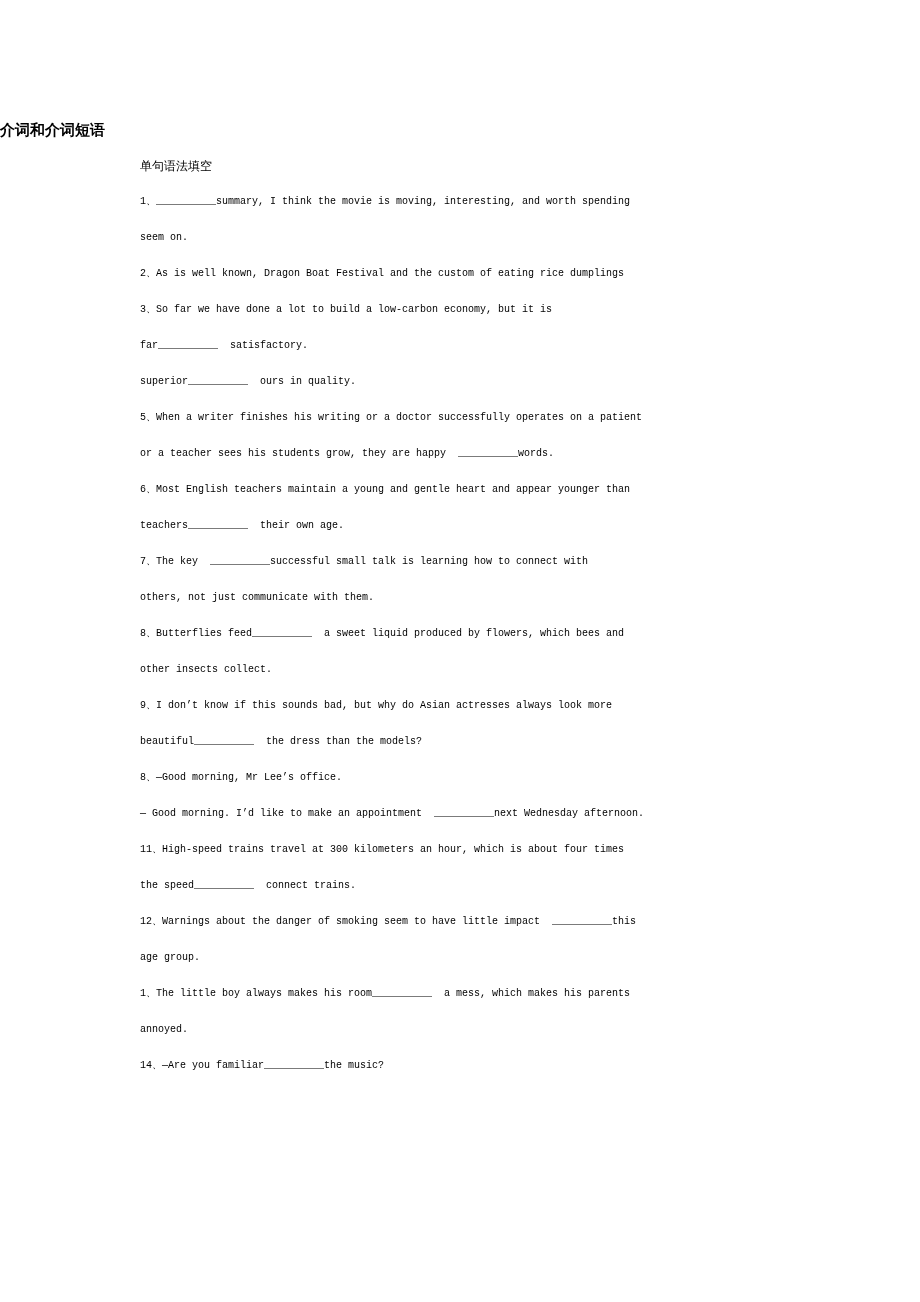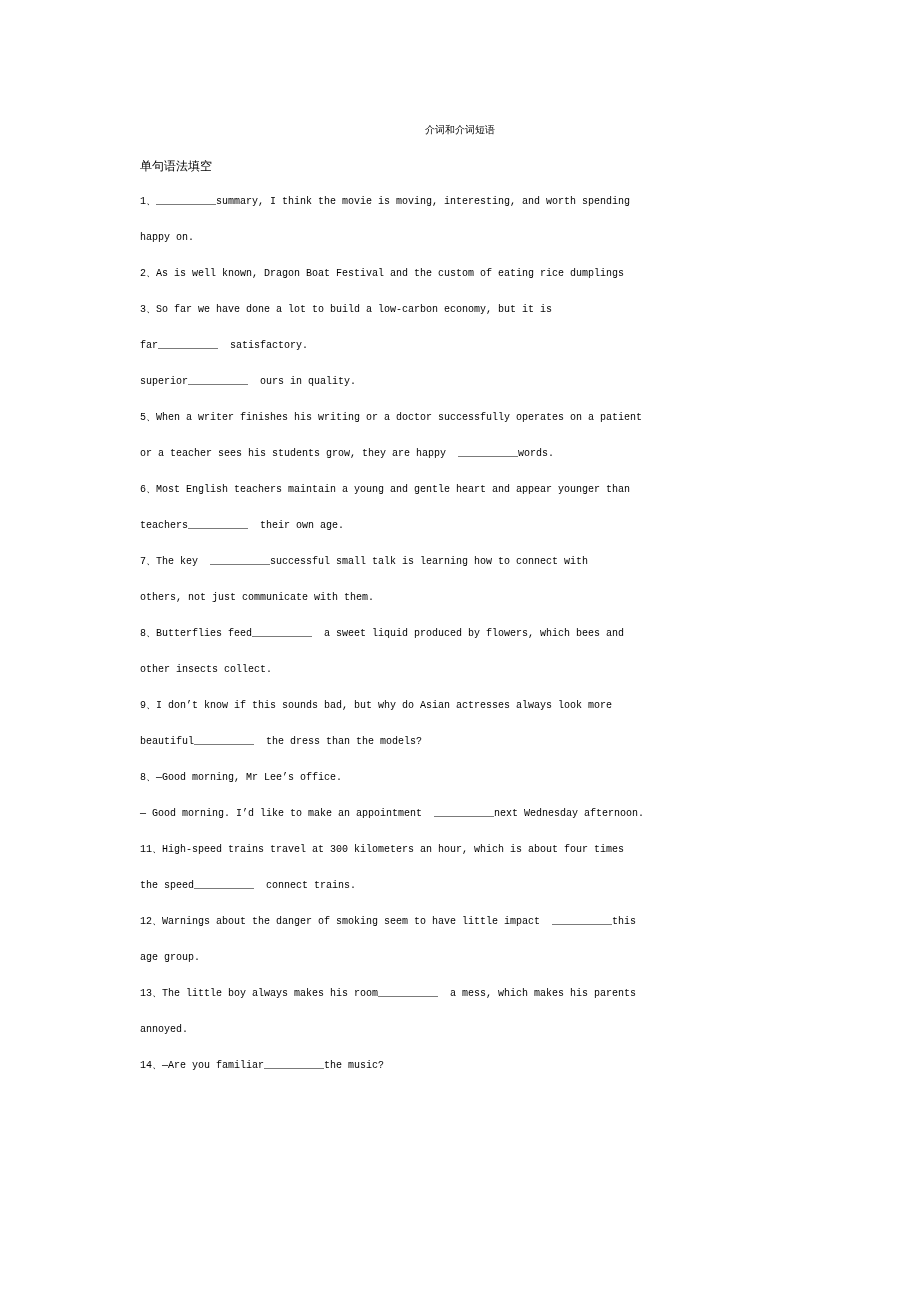--- a/index.html
+++ b/index.html
@@ -16,23 +16,22 @@
   }
   .page {
     box-sizing: border-box;
     width: 920px;
     height: 1302px;
     padding: 112px 50px 0 140px;
   }
   .title {
     margin-left: -140px;
     margin-right: -50px;
-    text-align: center;
-    font-size: 10px;
-    font-weight: normal;
+    font-size: 15px;
+    font-weight: bold;
     line-height: 36px;
     height: 36px;
     font-family: "DejaVu Sans", "Liberation Sans", sans-serif;
   }
   .section {
     font-size: 12px;
     line-height: 36px;
     height: 36px;
     font-family: "DejaVu Sans", "Liberation Sans", sans-serif;
   }
@@ -44,38 +43,38 @@
   }
 </style>
 </head>
 <body>
 
 <div class="page">
   <div class="title">介词和介词短语</div>
   <div class="section">单句语法填空</div>
   <div id="questions">
       <div class="line">1、__________summary, I think the movie is moving, interesting, and worth spending</div>
-      <div class="line">happy on.</div>
+      <div class="line">seem on.</div>
       <div class="line">2、As is well known, Dragon Boat Festival and the custom of eating rice dumplings</div>
       <div class="line">3、So far we have done a lot to build a low-carbon economy, but it is</div>
       <div class="line">far__________  satisfactory.</div>
       <div class="line">superior__________  ours in quality.</div>
       <div class="line">5、When a writer finishes his writing or a doctor successfully operates on a patient</div>
       <div class="line">or a teacher sees his students grow, they are happy  __________words.</div>
       <div class="line">6、Most English teachers maintain a young and gentle heart and appear younger than</div>
       <div class="line">teachers__________  their own age.</div>
       <div class="line">7、The key  __________successful small talk is learning how to connect with</div>
       <div class="line">others, not just communicate with them.</div>
       <div class="line">8、Butterflies feed__________  a sweet liquid produced by flowers, which bees and</div>
       <div class="line">other insects collect.</div>
       <div class="line">9、I don’t know if this sounds bad, but why do Asian actresses always look more</div>
       <div class="line">beautiful__________  the dress than the models?</div>
       <div class="line">8、—Good morning, Mr Lee’s office.</div>
       <div class="line">— Good morning. I’d like to make an appointment  __________next Wednesday afternoon.</div>
       <div class="line">11、High-speed trains travel at 300 kilometers an hour, which is about four times</div>
       <div class="line">the speed__________  connect trains.</div>
       <div class="line">12、Warnings about the danger of smoking seem to have little impact  __________this</div>
       <div class="line">age group.</div>
-      <div class="line">13、The little boy always makes his room__________  a mess, which makes his parents</div>
+      <div class="line">1、The little boy always makes his room__________  a mess, which makes his parents</div>
       <div class="line">annoyed.</div>
       <div class="line">14、—Are you familiar__________the music?</div>
     </div>
 </div>
 
 </body></html>

